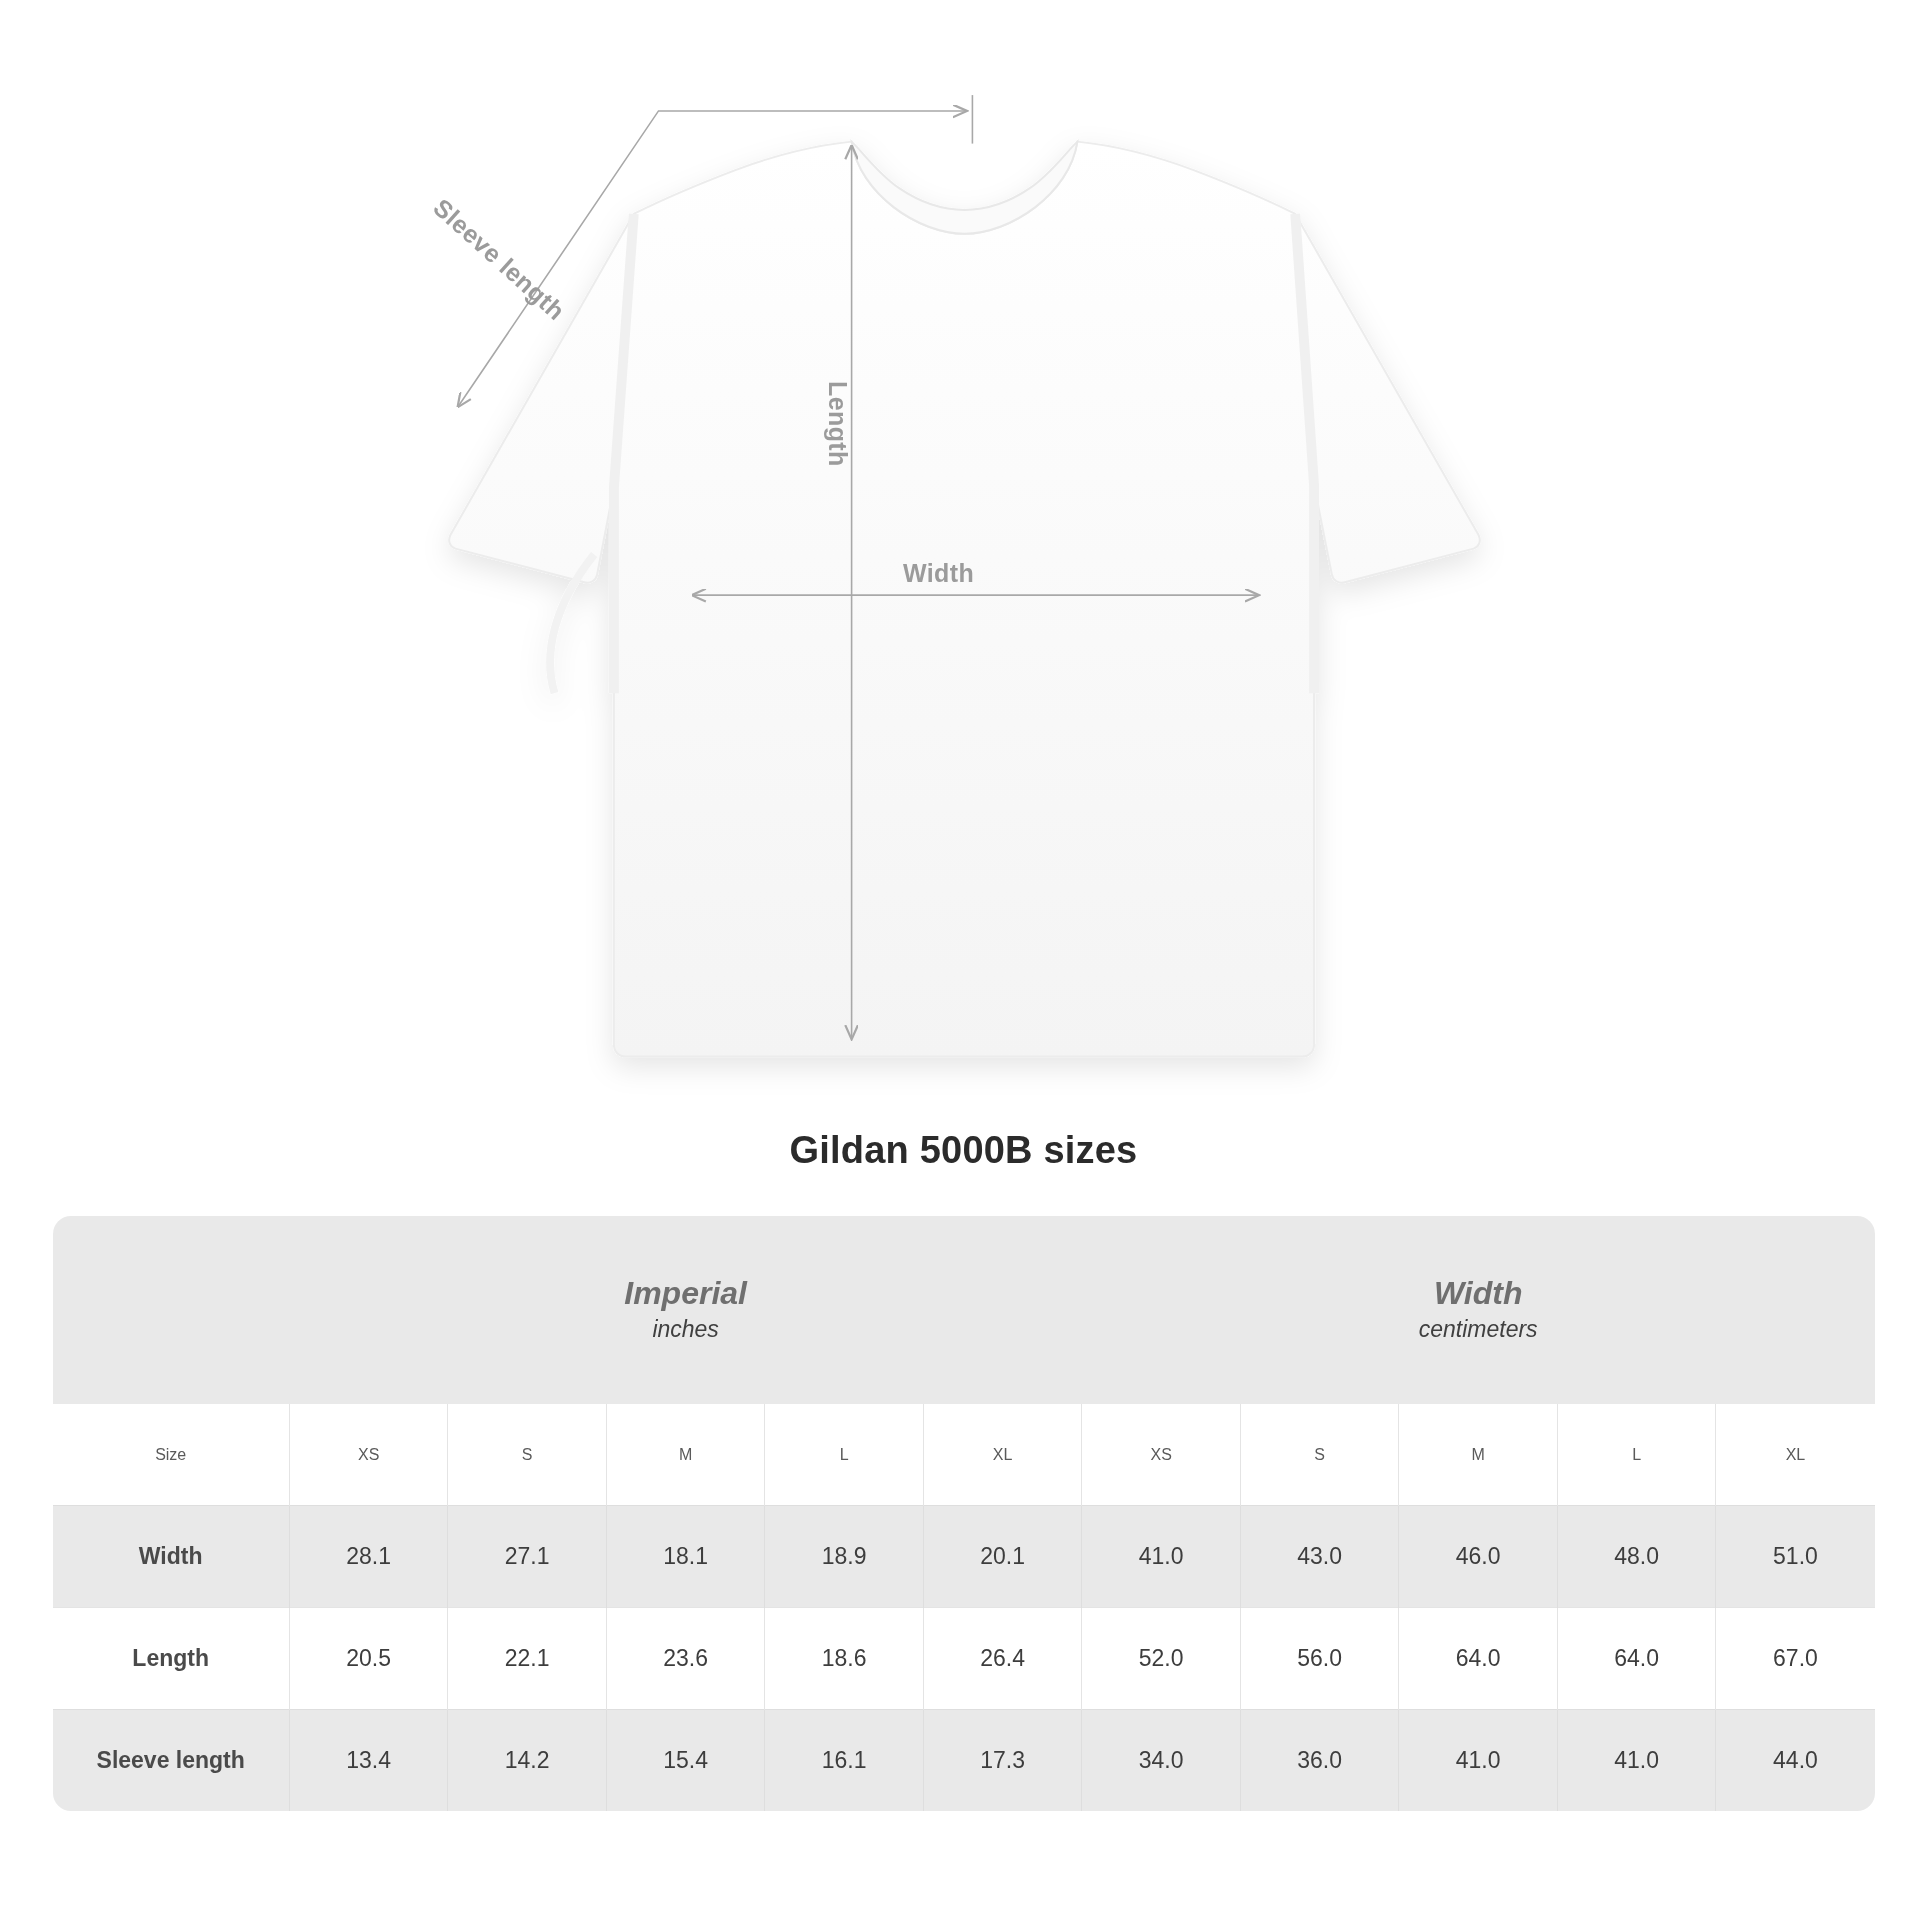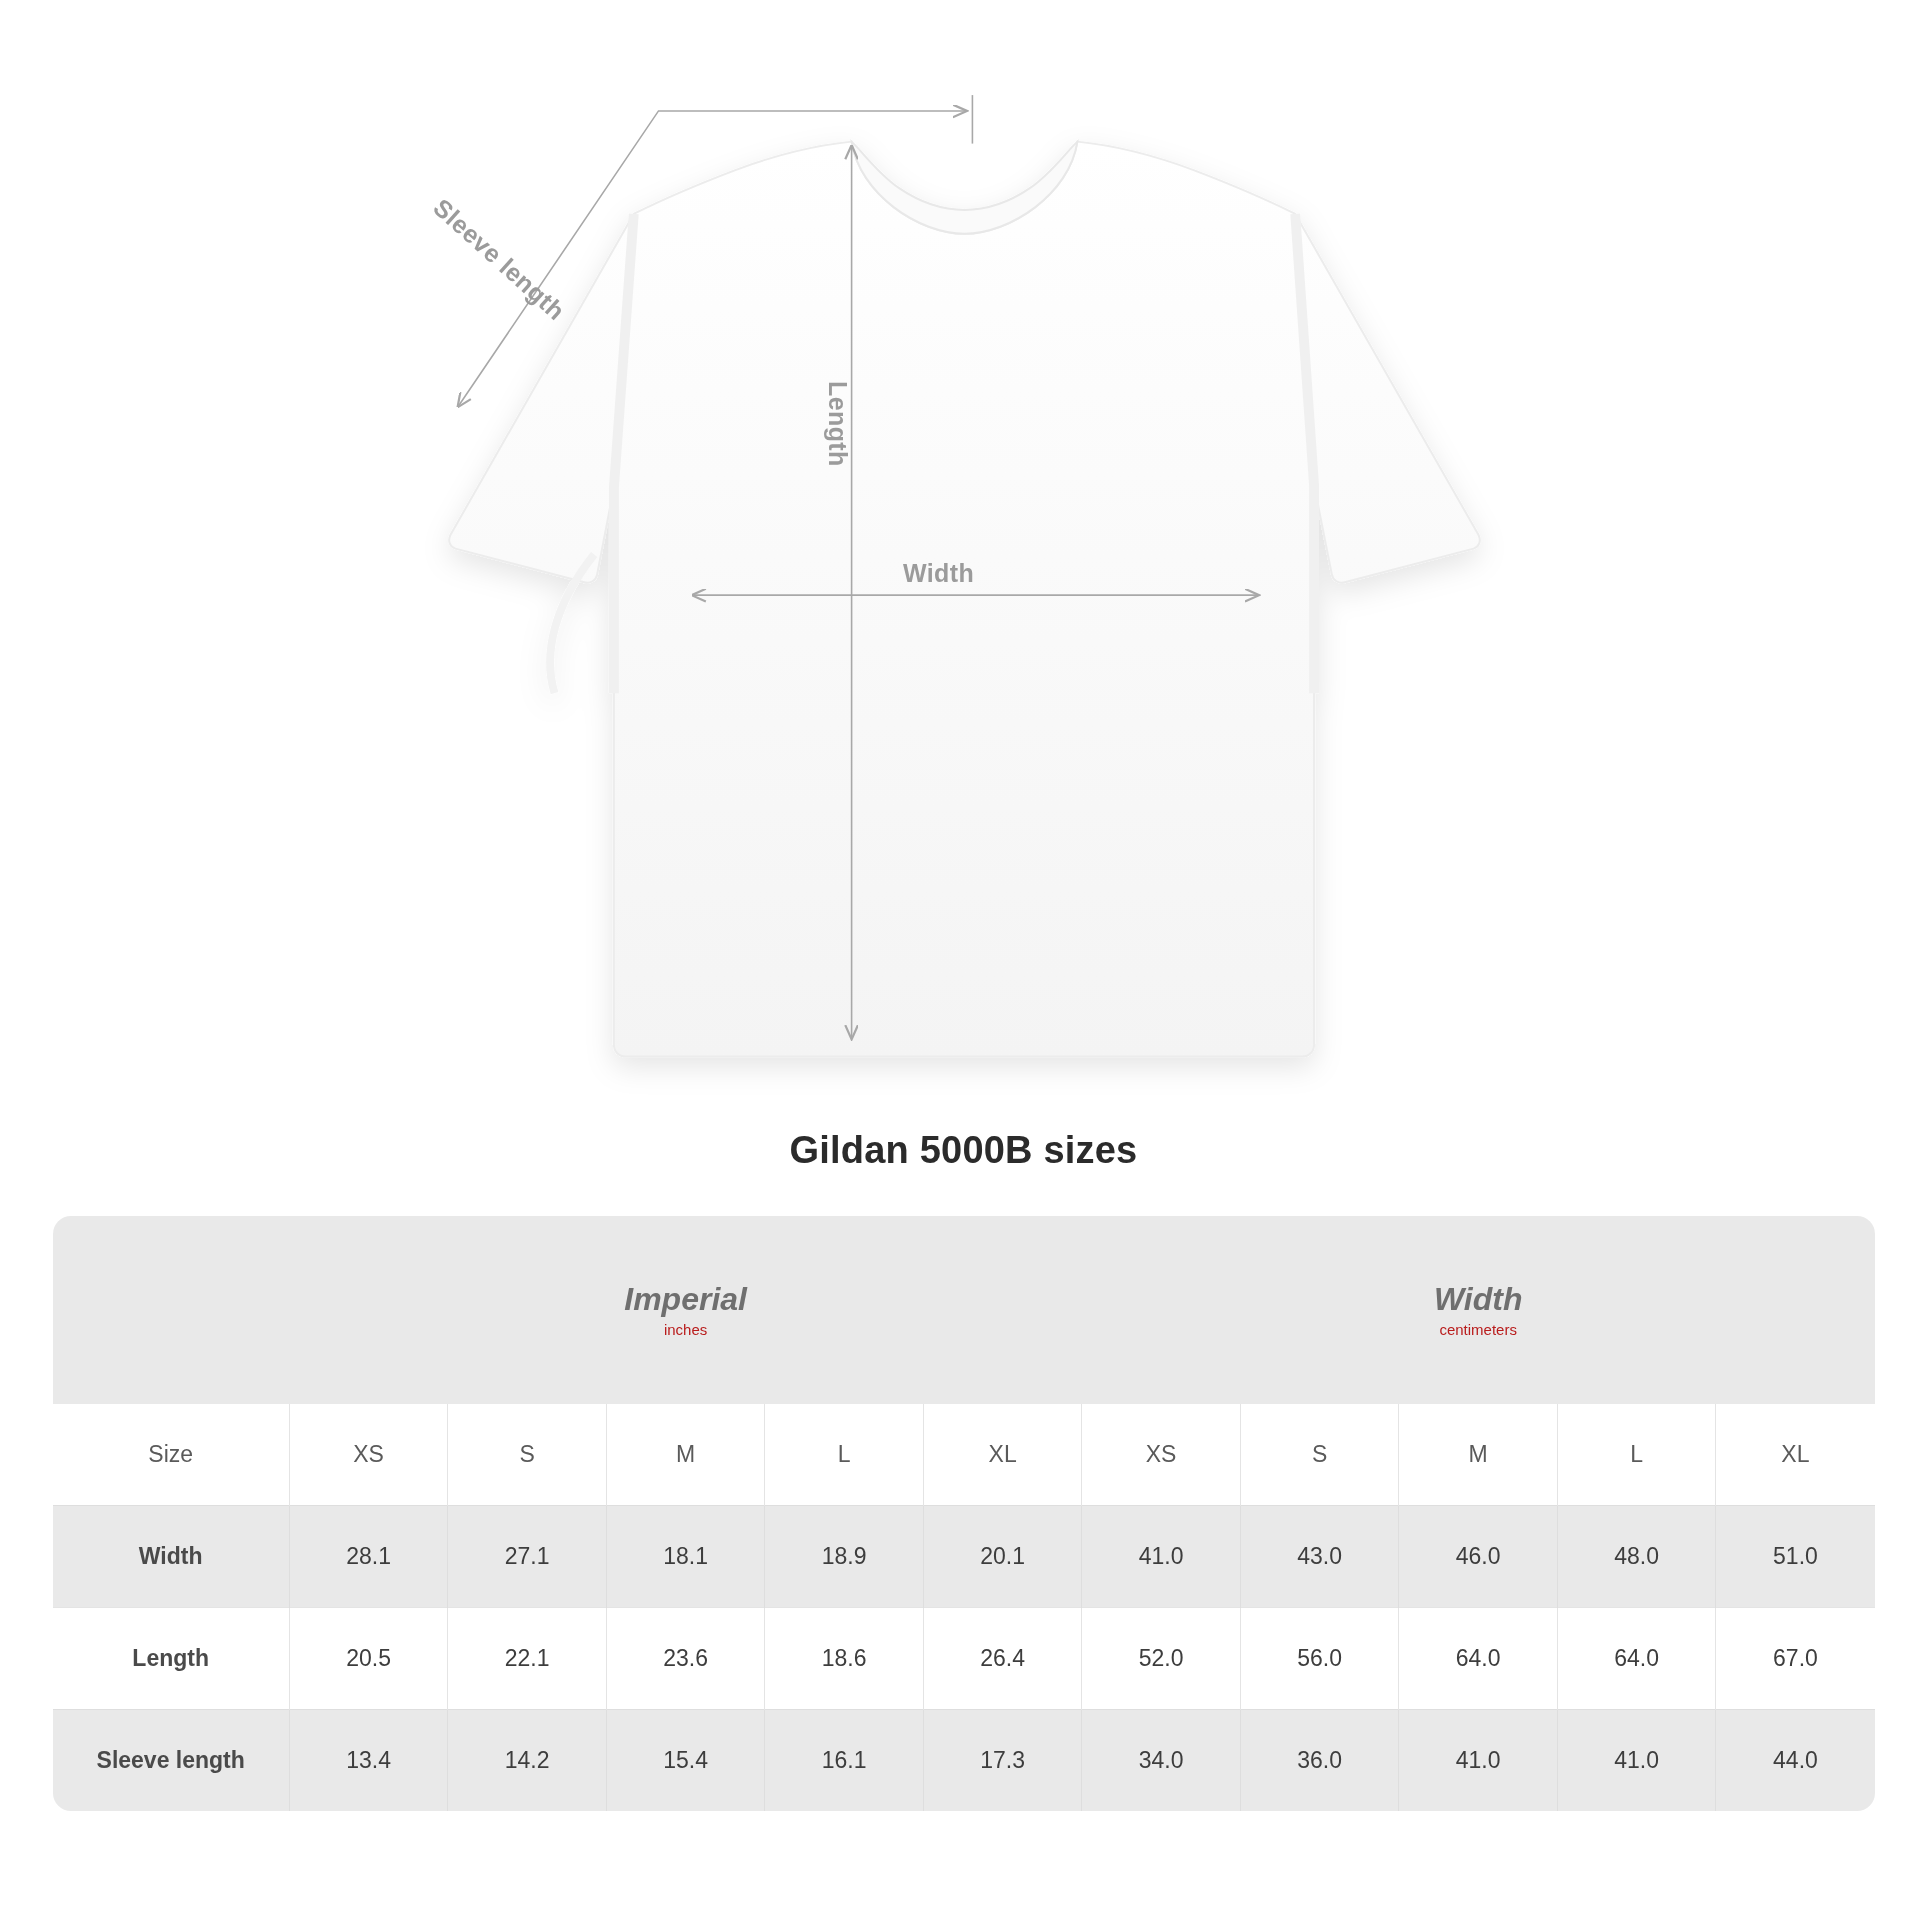--- a/index.html
+++ b/index.html
@@ -112,29 +112,30 @@
     border-top-right-radius: 18px;
   }
   .unit-title {
     font-size: 32px;
     font-weight: bold;
     font-style: italic;
     color: #6f6f6f;
     line-height: 1.25;
   }
   .unit-sub {
-    font-size: 15px;
-    color: #b91c1c;
+    font-size: 23px;
+    font-style: italic;
+    color: #404040;
     line-height: 1.45;
   }
 
   .head-row td {
     background: #ffffff;
     height: 99px;
-    font-size: 23px;
+    font-size: 16px;
     font-weight: bold;
     color: #5a5a5a;
     border-right: 1px solid #e4e4e4;
   }
   .head-row td:last-child { border-right: none; }
 
   .data-row td {
     height: 99px;
     font-size: 23px;
     color: #3d3d3d;

